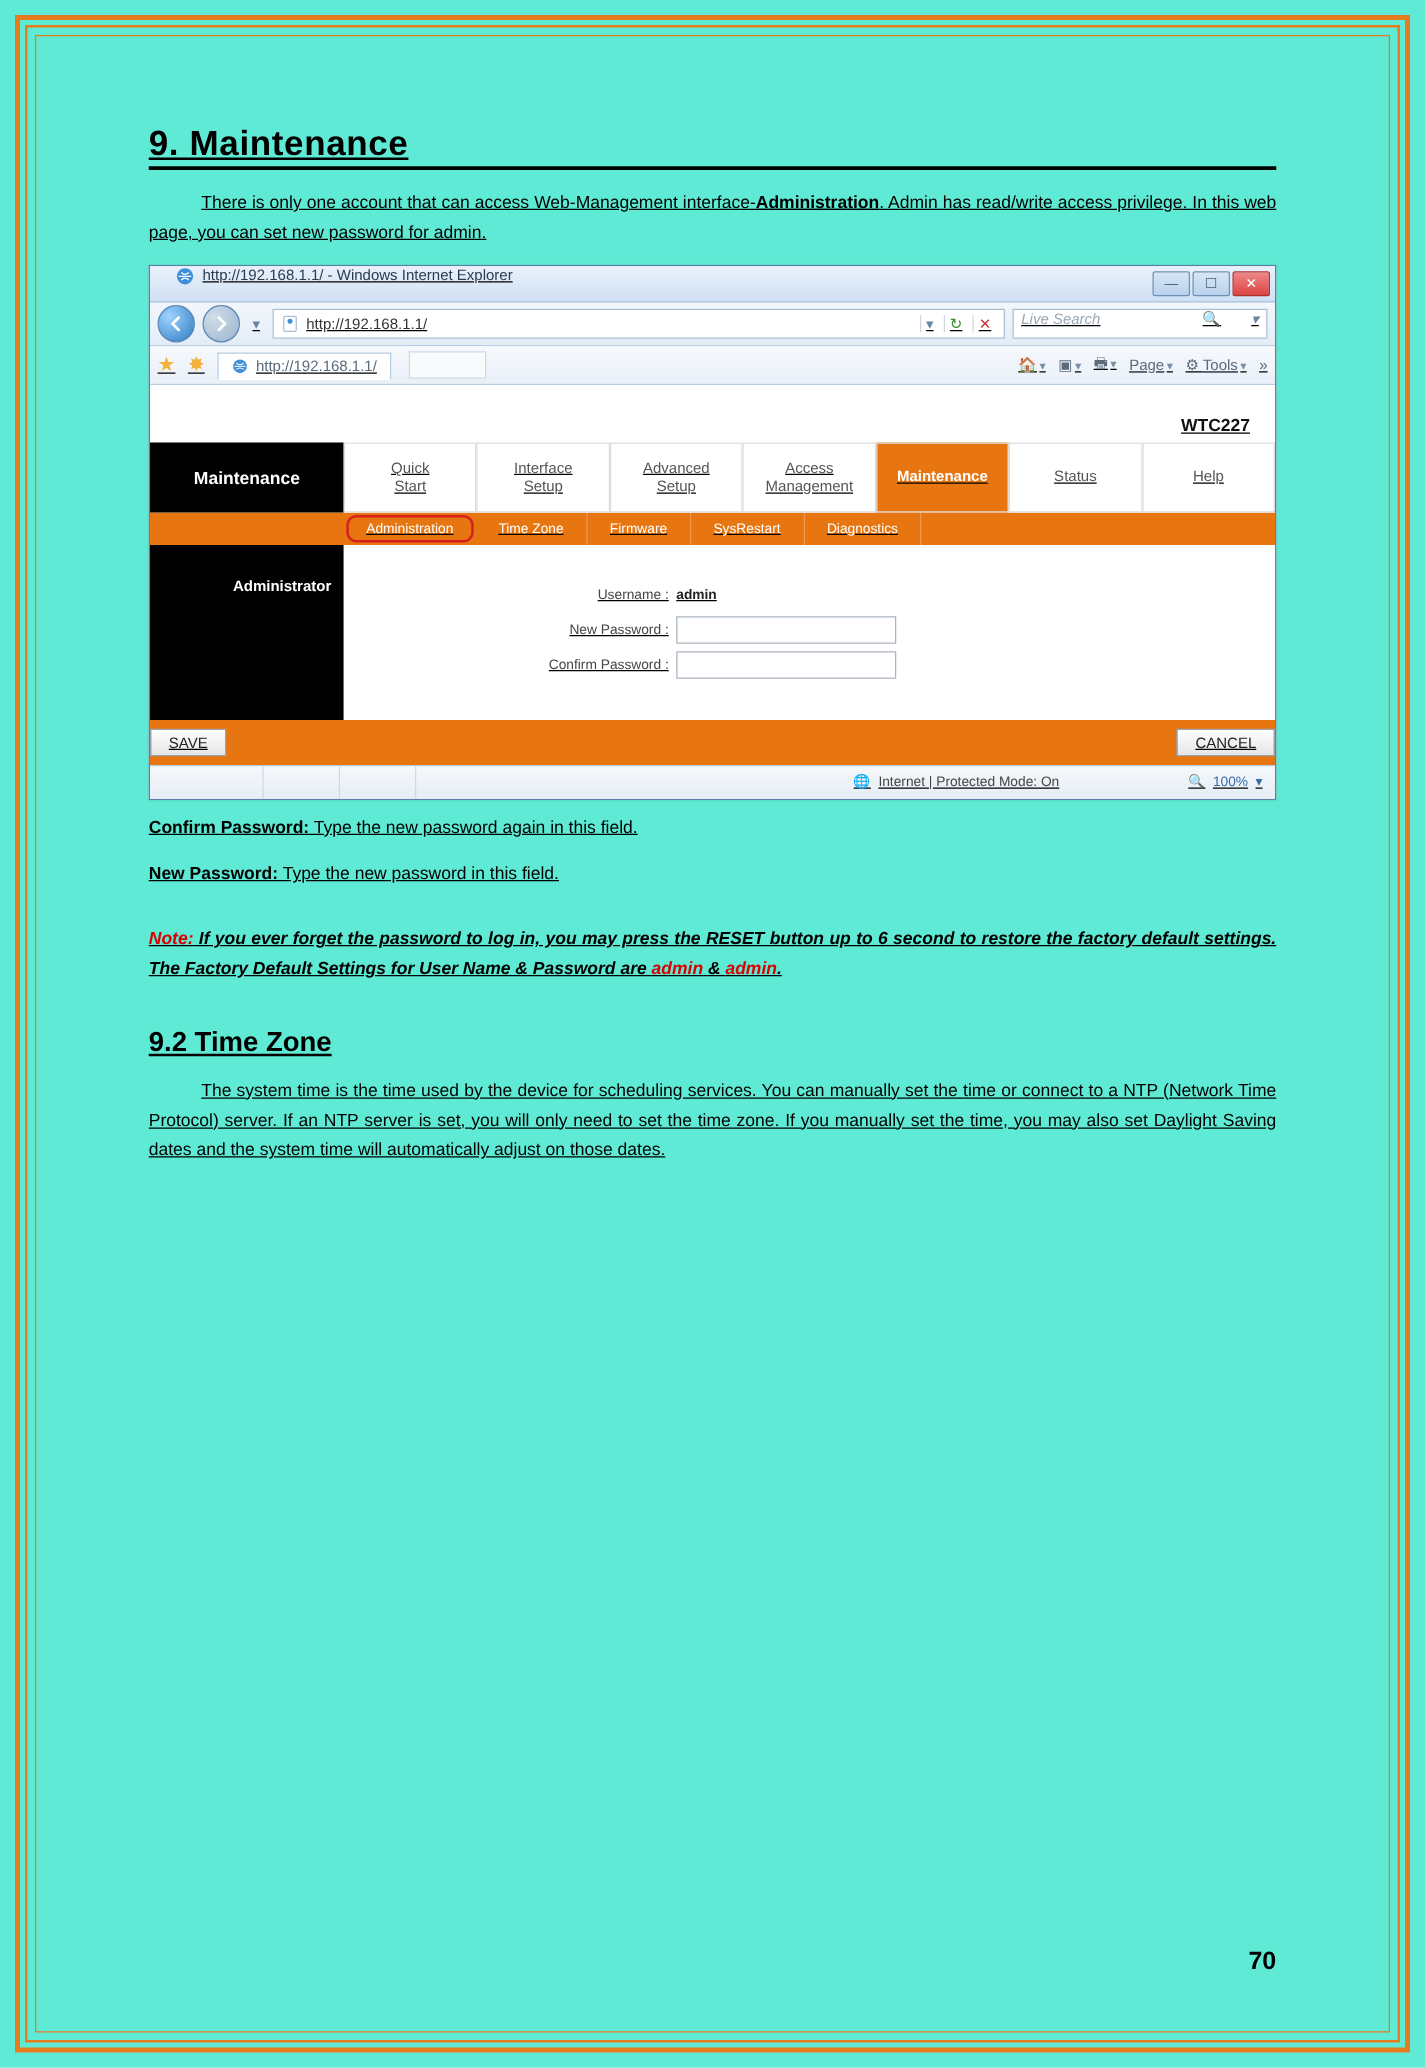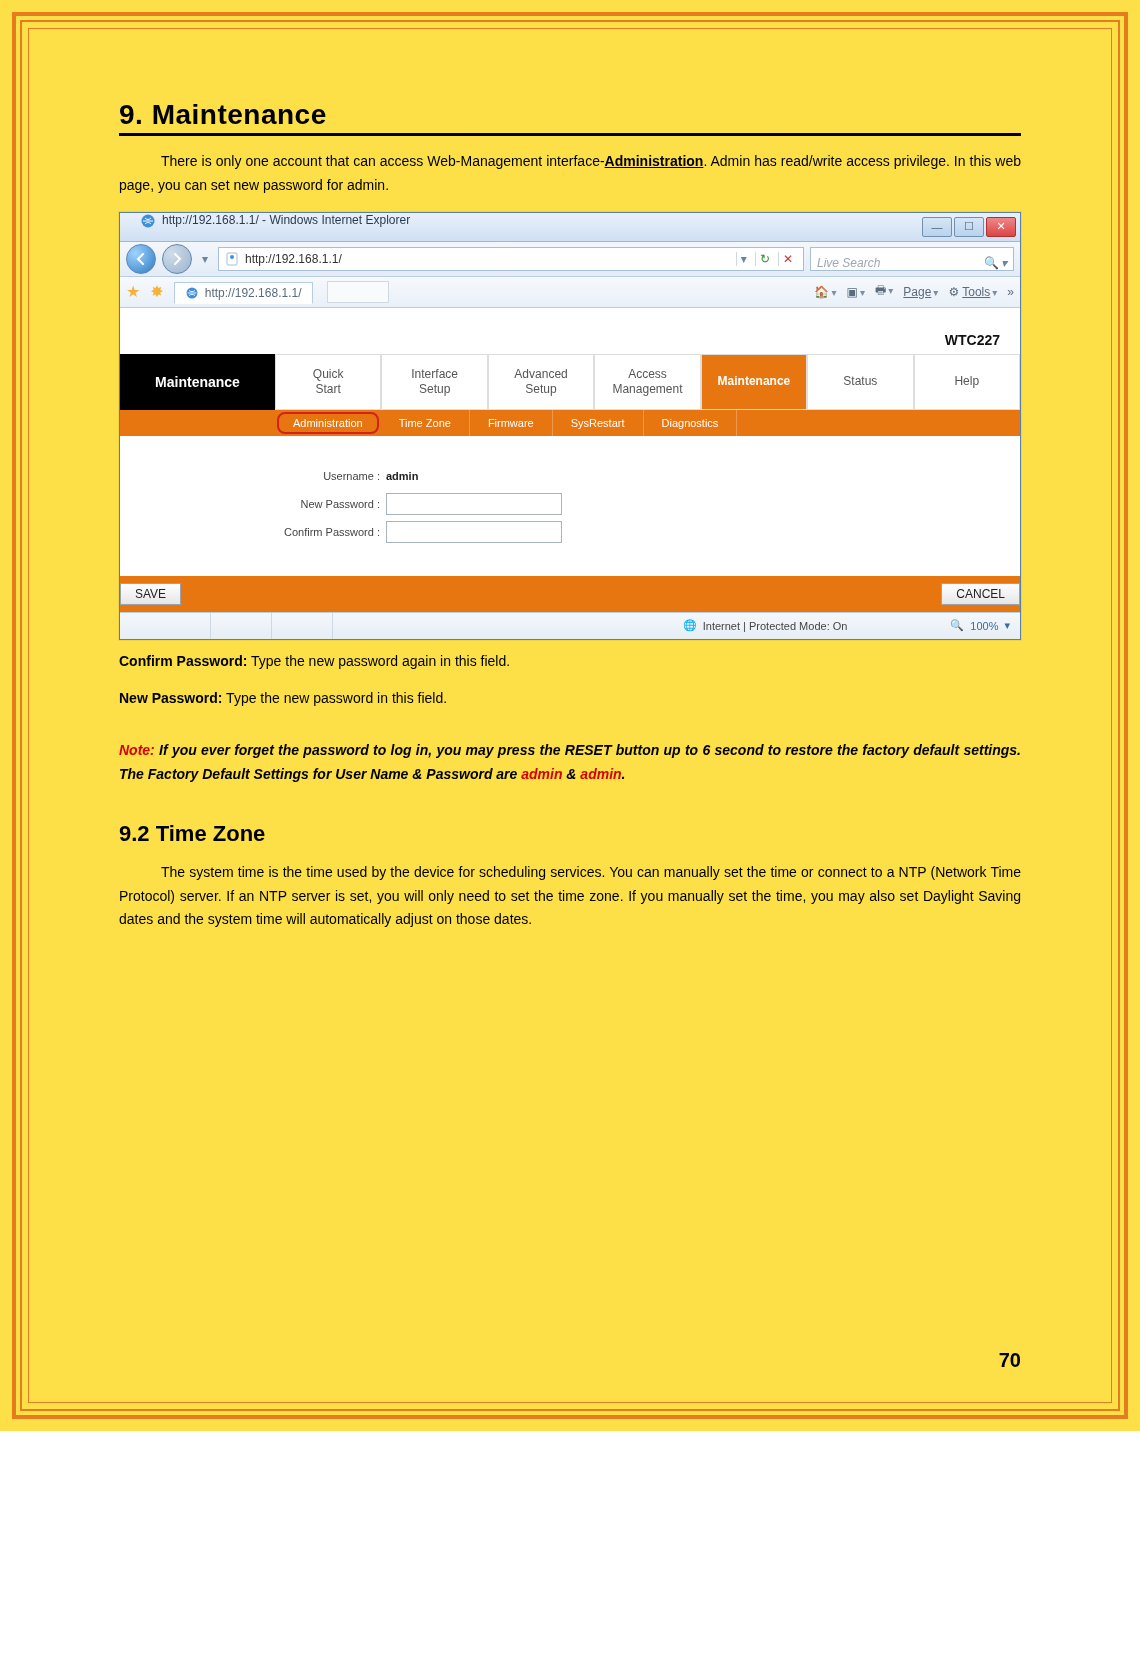--- a/index.html
+++ b/index.html
@@ -4,24 +4,25 @@
 <style>
   body {
     margin: 0;
     padding: 0;
     background: #fff;
     font-family: Arial, Helvetica, sans-serif;
     color: #000;
   }
   .page-outer {
     width: 1140px;
-    height: 1431px;
+    height: 1654px;
     box-sizing: border-box;
     padding: 12px;
-    background: #fde047;
+    background: #5eead4;
+    text-decoration: underline;
   }
   .border1 {
     width: 100%;
     height: 100%;
     border: 4px solid #e77c1f;
     box-sizing: border-box;
     padding: 4px;
   }
   .border2 {
     width: 100%;
@@ -56,21 +57,21 @@
     line-height: 1.7;
     text-align: justify;
   }
   .indent { text-indent: 42px; }
   .bold { font-weight: bold; }
   .underline { text-decoration: underline; }
   .italic { font-style: italic; }
   .red { color: #d80000; }
   .page-number {
     position: absolute;
-    bottom: 30px;
+    bottom: 44px;
     right: 90px;
     font-weight: bold;
     font-size: 20px;
   }
   
   .screenshot {
     width: 900px;
     margin: 14px auto 20px auto;
     border: 1px solid #5b7fa5;
     font-family: "Segoe UI", Tahoma, Arial, sans-serif;
@@ -132,25 +133,25 @@
     align-items: center;
     padding: 0 6px;
     gap: 6px;
   }
   .addr-icons { display:flex; gap:4px; align-items:center; margin-left:4px; color:#6a85a0; }
   .addr-icons span { padding: 0 4px; border-left:1px solid #cfd9e4; }
   .search-box {
     width: 190px; height: 22px;
     background: #fff;
     border: 1px solid #a8bed5;
-    display: flex; align-items:flex-end;
+    display: flex; align-items:flex-start;
     padding: 0 6px;
     color: #9aa7b4;
     font-style: italic;
-    gap: 2px;
+    gap: 24px;
   }
   .search-glass { color:#5b7fa5; font-style:normal; margin-left:auto; }
   .fav-row {
     height: 30px;
     background: linear-gradient(#f6f9fd,#e9f0f8);
     border-bottom: 1px solid #b8cde2;
     display: flex;
     align-items: center;
     padding: 0 6px;
     gap: 10px;
@@ -372,20 +373,21 @@
 
         <div class="sub-tabs">
           <div class="subcell active">Administration</div>
           <div class="subcell">Time Zone</div>
           <div class="subcell">Firmware</div>
           <div class="subcell">SysRestart</div>
           <div class="subcell">Diagnostics</div>
         </div>
 
         <div class="admin-block">
+          <div class="admin-left">Administrator</div>
           <div class="admin-right">
             <div class="form-row">
               <div class="form-label">Username :</div>
               <div class="form-value">admin</div>
             </div>
             <div class="form-row">
               <div class="form-label">New Password :</div>
               <input type="password" class="form-input" style="">
             </div>
             <div class="form-row">

